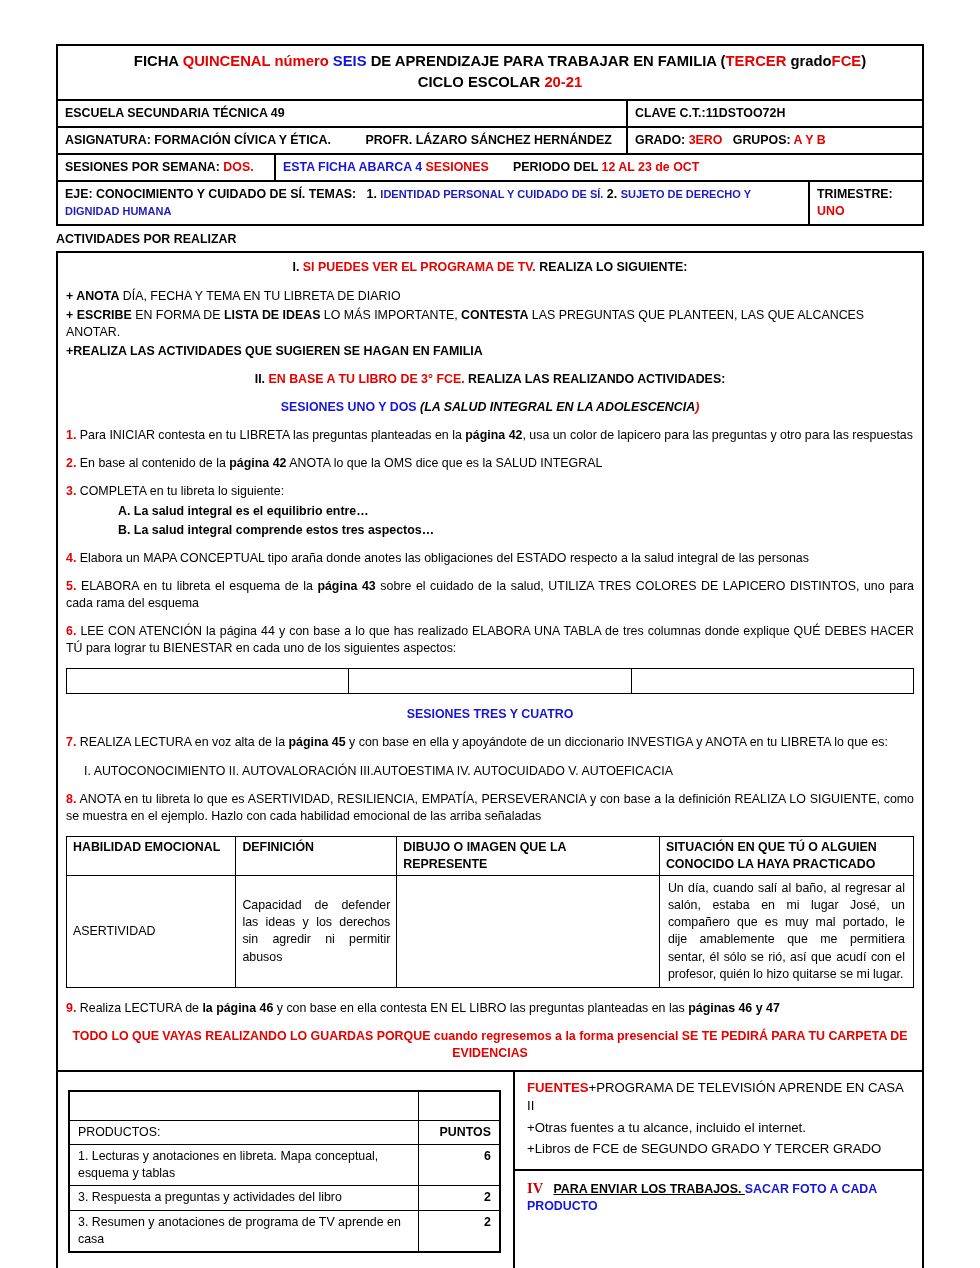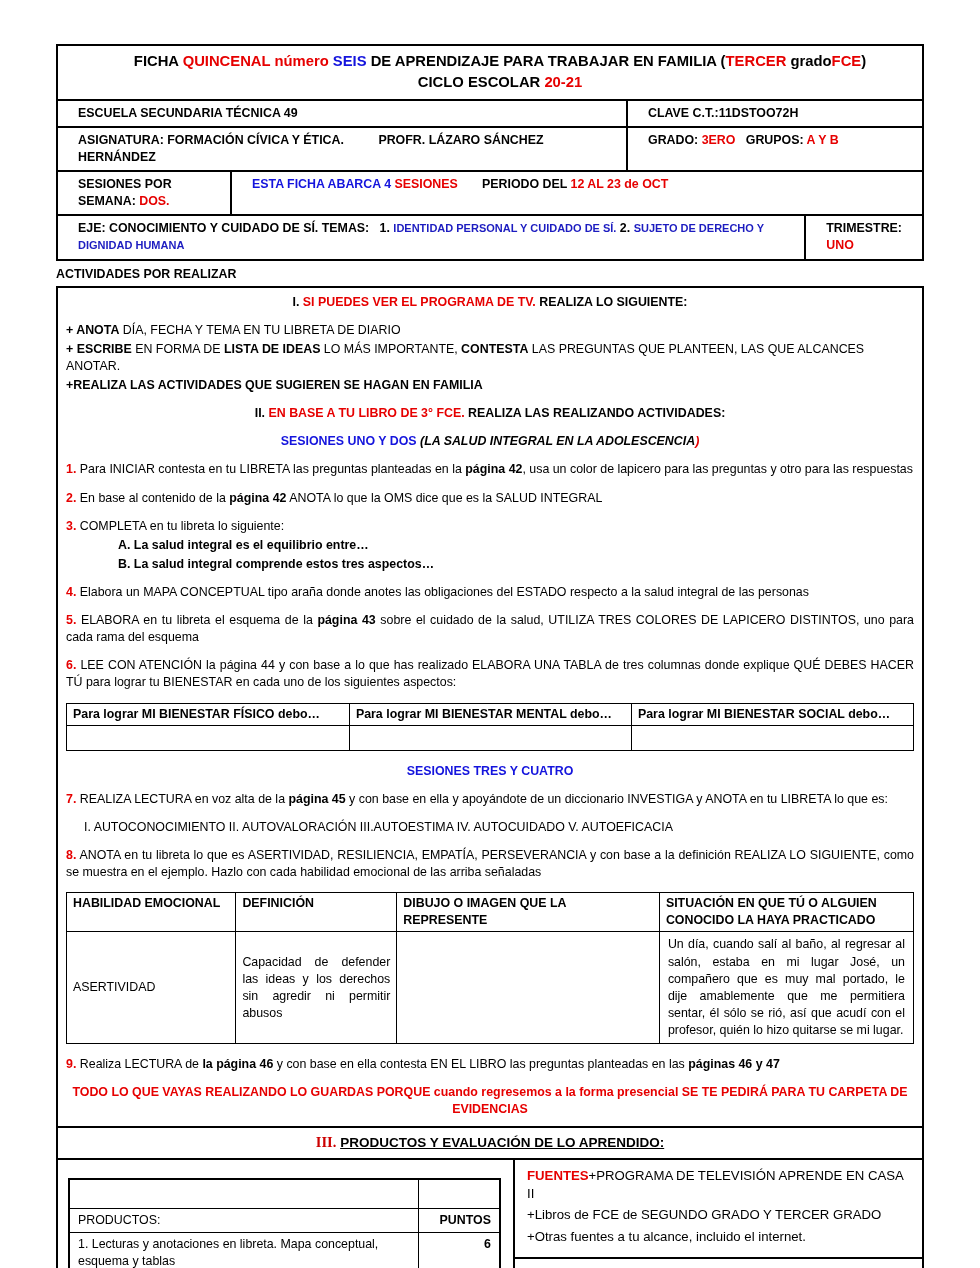--- a/index.html
+++ b/index.html
@@ -15,24 +15,24 @@
   .s-i{font-weight:bold;font-style:italic;}
   .s-ri{color:#e60000;font-weight:bold;font-style:italic;}
   .s-ub{font-weight:bold;text-decoration:underline;}
   .s-sr{color:#cc0000;font-weight:bold;font-family:"Liberation Serif",serif;font-size:14.5px;}
 
   
   .hdr{border:2px solid #000;}
   .hdr-title{text-align:center;font-size:14.8px;padding:4px 14px 5px 6px;margin-left:28px;}
   .hdr-title div{margin:1px 0;}
   .hdr-row{display:flex;border-top:2px solid #000;}
-  .hdr-cell{padding:4px 20px;box-sizing:border-box;}
+  .hdr-cell{padding:4px 7px;box-sizing:border-box;}
   .r2-l,.r3-l{width:570px;border-right:2px solid #000;}
   .r2-r,.r3-r{flex:1;}
-  .r4-l{width:174px;border-right:2px solid #000;}
+  .r4-l{width:218px;border-right:2px solid #000;}
   .r4-r{flex:1;}
   .r5-l{width:752px;border-right:2px solid #000;}
   .r5-r{flex:1;}
 
   .sect-label{font-weight:bold;margin:5px 0 3px 0;}
 
   
   .main-box{border:2px solid #000;padding:6px 8px 2px 8px;}
   .main-box p{margin:0 0 11px 0;}
   .center{text-align:center;}
@@ -115,25 +115,20 @@
     <p><span class="s-r">2.</span><span class="s-n"> En base al contenido de la </span><span class="s-nb">página 42</span><span class="s-n"> ANOTA lo que la OMS dice que es la SALUD INTEGRAL</span></p>
     <p style="margin-bottom:2px;"><span class="s-r">3.</span><span class="s-n"> COMPLETA en tu libreta lo siguiente:</span></p>
     <p class="sub-item"><span class="s-nb">A. La salud integral es el equilibrio entre…</span></p>
     <p class="sub-item" style="margin-bottom:11px !important;"><span class="s-nb">B. La salud integral comprende estos tres aspectos…</span></p>
     <p><span class="s-r">4.</span><span class="s-n"> Elabora un MAPA CONCEPTUAL tipo araña donde anotes las obligaciones del ESTADO respecto a la salud integral de las personas</span></p>
     <p class="just"><span class="s-r">5.</span><span class="s-n"> ELABORA en tu libreta el esquema de la </span><span class="s-nb">página 43</span><span class="s-n"> sobre el cuidado de la salud, UTILIZA TRES COLORES DE LAPICERO DISTINTOS, uno para cada rama del esquema</span></p>
     <p class="just"><span class="s-r">6.</span><span class="s-n"> LEE CON ATENCIÓN la página 44 y con base a lo que has realizado ELABORA UNA TABLA de tres columnas donde explique QUÉ DEBES HACER TÚ para lograr tu BIENESTAR en cada uno de los siguientes aspectos:</span></p>
 
     <table class="t6">
       <tbody>
-          <tr>
-        <th style="width:33.4%">Para lograr MI BIENESTAR FÍSICO debo…</th>
-        <th style="width:33.3%">Para lograr MI BIENESTAR MENTAL debo…</th>
-        <th>Para lograr MI BIENESTAR SOCIAL debo…</th>
-      </tr>
       <tr class="empty-row">
         <td></td>
         <td></td>
         <td></td>
       </tr>
     </tbody>
       </table>
 
     <p class="center"><span class="s-b">SESIONES TRES Y CUATRO</span></p>
     <p><span class="s-r">7.</span><span class="s-n"> REALIZA LECTURA en voz alta de la </span><span class="s-nb">página 45</span><span class="s-n"> y con base en ella y apoyándote de un diccionario INVESTIGA y ANOTA en tu LIBRETA lo que es:</span></p>
@@ -154,21 +149,20 @@
         <td class="c3"></td>
         <td class="c4">Un día, cuando salí al baño, al regresar al salón, estaba en mi lugar José, un compañero que es muy mal portado, le dije amablemente que me permitiera sentar, él sólo se rió, así que acudí con el profesor, quién lo hizo quitarse se mi lugar.</td>
       </tr>
     </tbody>
       </table>
 
     <p><span class="s-r">9.</span><span class="s-n"> Realiza LECTURA de </span><span class="s-nb">la página 46</span><span class="s-n"> y con base en ella contesta EN EL LIBRO las preguntas planteadas en las </span><span class="s-nb">páginas 46 y 47</span></p>
     <p class="center warning"><span class="s-r">TODO LO QUE VAYAS REALIZANDO LO GUARDAS PORQUE cuando regresemos a la forma presencial SE TE PEDIRÁ PARA TU CARPETA DE EVIDENCIAS</span></p>
   </div>
 
-  <div class="band3"><span class="s-sr">III.</span><span class="s-n">  </span><span class="s-ub">PRODUCTOS Y EVALUACIÓN DE LO APRENDIDO:</span></div>
 
   <div class="bottom-box">
     <div class="bottom-left">
       <table class="products">
         <tbody>
             <tr class="empty">
           <td></td>
           <td class="pts"></td>
         </tr>
         <tr>
@@ -187,22 +181,22 @@
           <td>3. Resumen y anotaciones de programa de TV aprende en casa</td>
           <td class="pts">2</td>
         </tr>
 
       </tbody>
         </table>
     </div>
     <div class="bottom-right">
       <div class="fuentes">
         <p><span class="s-r">FUENTES</span><span class="s-n">+PROGRAMA DE TELEVISIÓN APRENDE EN CASA II</span></p>
+        <p><span class="s-n">+Otras fuentes a tu alcance, incluido el internet.</span></p>
         <p><span class="s-n">+Libros de FCE de SEGUNDO GRADO Y TERCER GRADO</span></p>
-        <p><span class="s-n">+Otras fuentes a tu alcance, incluido el internet.</span></p>
       </div>
       <div class="envio">
         <p><span class="s-sr">IV</span><span class="s-n">&nbsp;&nbsp; </span><span class="s-ub">PARA ENVIAR LOS TRABAJOS. </span><span class="s-b">SACAR FOTO A CADA PRODUCTO</span></p>
 
       </div>
     </div>
   </div>
 
 </div>
 

